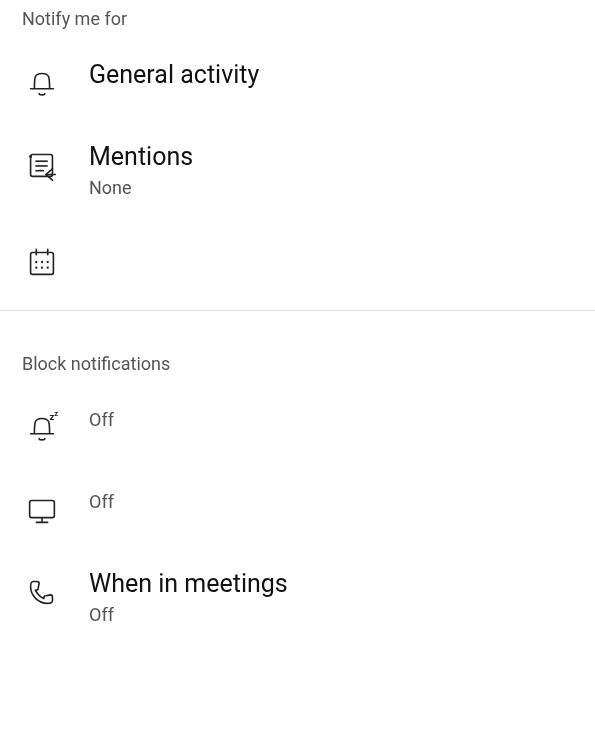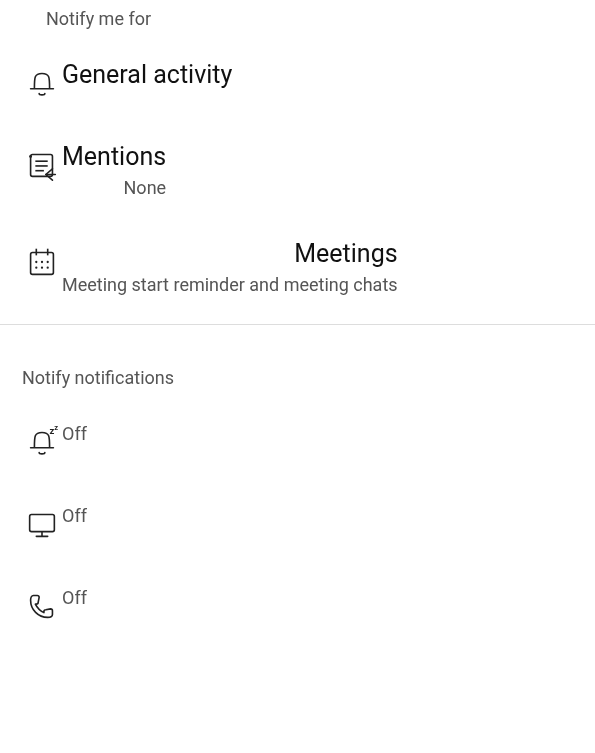--- a/index.html
+++ b/index.html
@@ -11,41 +11,40 @@
       font-family: -apple-system, BlinkMacSystemFont, "Segoe UI", Roboto, Helvetica, Arial, sans-serif;
       background: #ffffff;
       width: 595px;
       color: #333;
     }
     .section-header {
       font-size: 18px;
       color: #555;
       font-weight: 400;
       padding: 8px 22px 12px 22px;
-      margin-left: 24px;
     }
     .setting-item {
       display: flex;
       align-items: flex-start;
       padding: 18px 22px 20px 22px;
       cursor: pointer;
     }
     .icon-container {
       width: 40px;
       height: 40px;
       display: flex;
       align-items: center;
       justify-content: center;
       flex-shrink: 0;
       margin-top: 4px;
     }
     .text-container {
+      margin-left: 27px;
       display: flex;
       flex-direction: column;
-      align-items: flex-end;
     }
     .item-title {
       font-size: 25px;
       font-weight: 400;
       color: #111;
       line-height: 1.25;
     }
     .item-subtitle {
       font-size: 18px;
       color: #555;
@@ -113,29 +112,25 @@
       <line x1="14" y1="6" x2="14" y2="13"></line>
       <line x1="26" y1="6" x2="26" y2="13"></line>
       <circle cx="14" cy="20" r="1.2" fill="#222" stroke="none"></circle>
       <circle cx="20" cy="20" r="1.2" fill="#222" stroke="none"></circle>
       <circle cx="26" cy="20" r="1.2" fill="#222" stroke="none"></circle>
       <circle cx="14" cy="26" r="1.2" fill="#222" stroke="none"></circle>
       <circle cx="20" cy="26" r="1.2" fill="#222" stroke="none"></circle>
       <circle cx="26" cy="26" r="1.2" fill="#222" stroke="none"></circle>
     </svg>
   </div>
-  <div class="text-container">
-    <div class="item-title">Meetings</div>
-    <div class="item-subtitle">Meeting start reminder and meeting chats</div>
-  </div>
 </div>
 
 <div class="divider"></div>
 
-<div class="section2-header">Notify notifications</div>
+<div class="section2-header">Block notifications</div>
 
 <div class="setting-item">
   <div class="icon-container">
     <svg viewBox="0 0 40 40">
       <path d="M12 26 C12 14, 12 10, 20 10 C28 10, 28 14, 28 26 L32 26 L8 26 Z" stroke-linejoin="round" stroke-linecap="round"></path>
       <path d="M17 31 C17 33, 23 33, 23 31" stroke-linecap="round"></path>
       <text x="28" y="12" font-size="10" font-weight="bold" fill="#222" stroke="none">z</text>
       <text x="33" y="7" font-size="8" font-weight="bold" fill="#222" stroke="none">z</text>
     </svg>
   </div>
@@ -157,15 +152,16 @@
   </div>
 </div>
 
 <div class="setting-item">
   <div class="icon-container">
     <svg viewBox="0 0 40 40">
       <path d="M11 9 C9 9, 8 11, 8 14 C8 24, 16 32, 26 32 C29 32, 31 31, 31 29 L31 25 C31 24, 30 23, 29 23 L24 24 C23 24, 22 25, 22 26 L22 27 C18 25, 15 22, 13 18 L14 18 C15 18, 16 17, 16 16 L17 11 C17 10, 16 9, 15 9 Z" stroke-linejoin="round" stroke-linecap="round"></path>
     </svg>
   </div>
   <div class="text-container">
+    <div class="item-title">When in meetings</div>
     <div class="item-subtitle">Off</div>
   </div>
 </div>
 
 </body></html>

